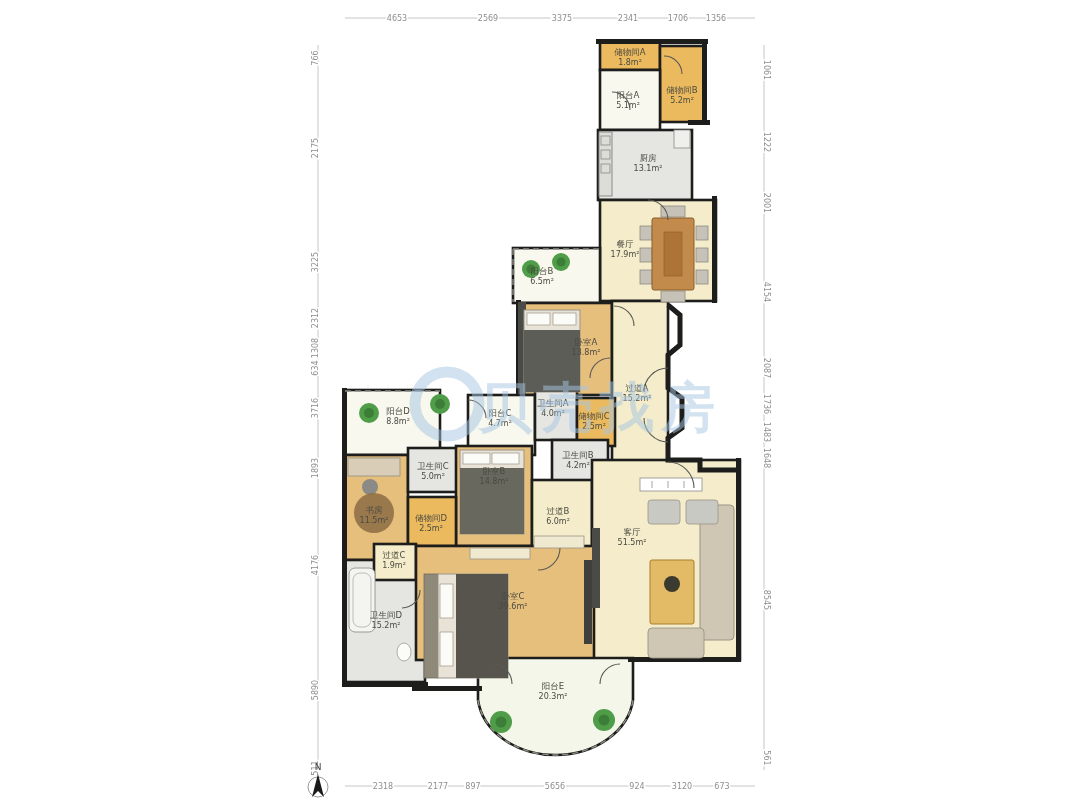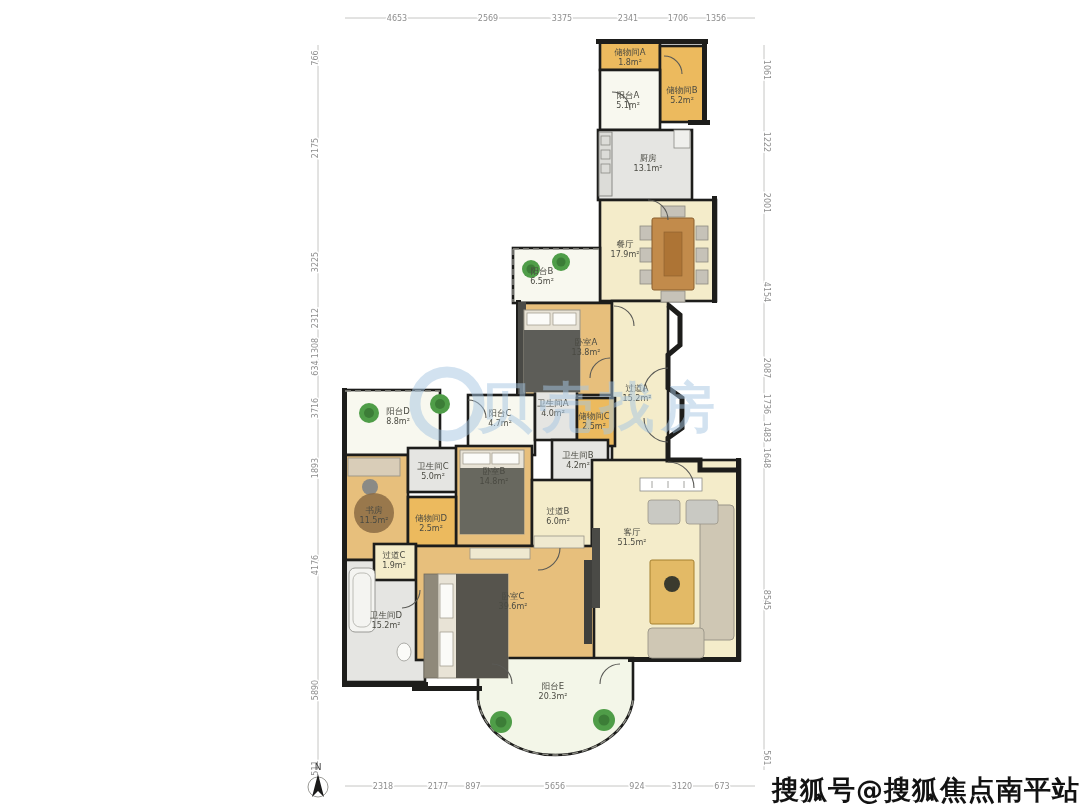--- a/index.html
+++ b/index.html
@@ -265,14 +265,13 @@
       <text id="wm-center-text" x="478" y="426" font-size="54" font-weight="bold" letter-spacing="7" fill="#a6c6e2">贝壳找房</text>
     </g>
 
     <g>
       <text id="compass-n" x="318" y="770" font-size="9" fill="#3a3a3a" text-anchor="middle">N</text>
       <circle cx="318" cy="787" r="10" fill="none" stroke="#9a9a96" stroke-width="1"></circle>
       <polygon points="318,774 312,797 318,791 324,797" fill="#1a1a1a"></polygon>
     </g>
   </svg>
 
-  <div class="wm-br">搜狐号@搜狐焦点南平站</div>
 </div>
 
 </body></html>

